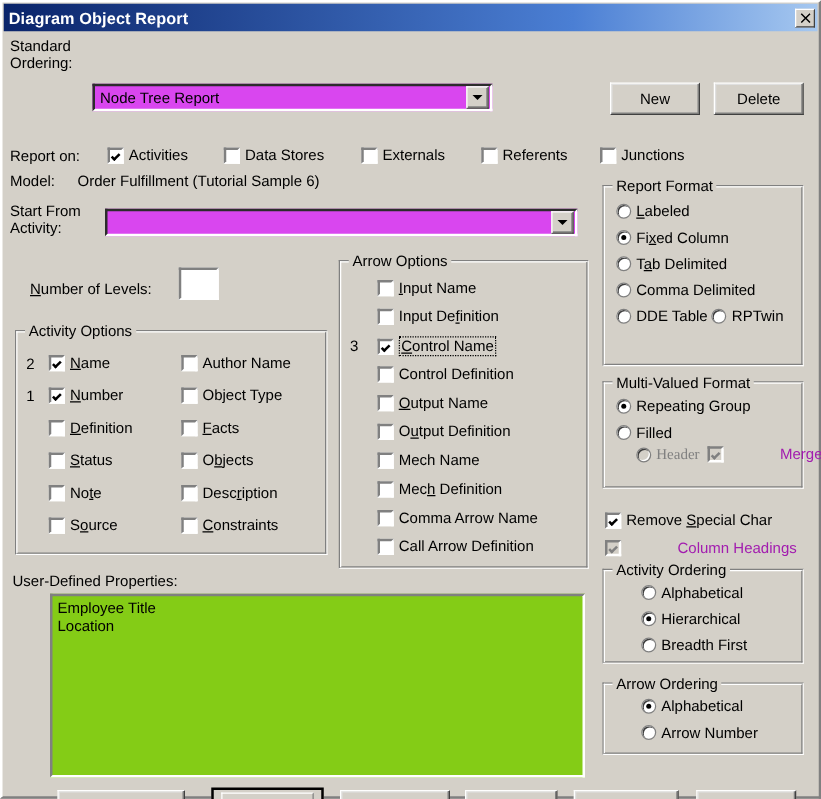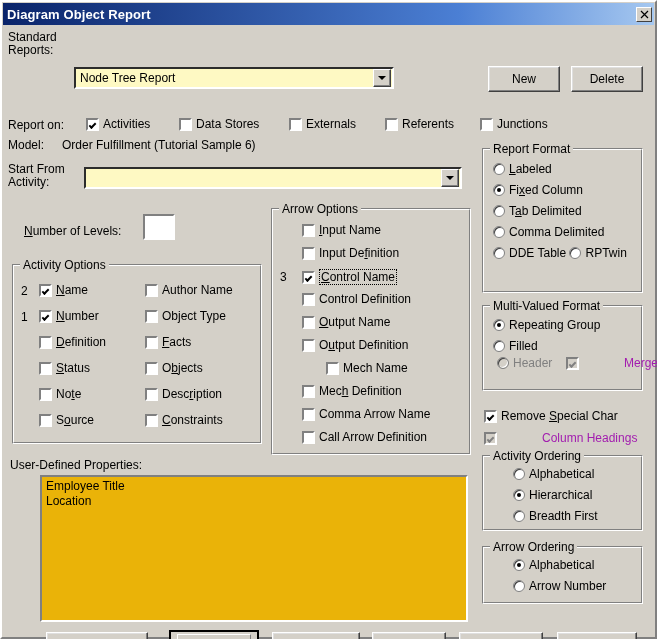--- a/index.html
+++ b/index.html
@@ -79,21 +79,21 @@
   }
   .btn.default .inner {
     border: 1px solid #ffffff;
     border-right-color: #808080;
     border-bottom-color: #808080;
     padding: 1px 4px;
   }
 
   .combo {
     height: 22px;
-    background: #fef9c3;
+    background: #d946ef;
     border: 2px inset #808080;
     border-top-color: #808080;
     border-left-color: #808080;
     border-right-color: #ffffff;
     border-bottom-color: #ffffff;
     display: flex;
     align-items: center;
     position: relative;
   }
   .combo .val { padding-left: 4px; font-size: 12px; flex: 1; }
@@ -204,21 +204,21 @@
     left: 3px; top: 3px;
     width: 4px; height: 4px;
     border-radius: 50%;
     background: #000;
   }
 
   .u { text-decoration: underline; }
 
   
   .listbox {
-    background: #eab308;
+    background: #84cc16;
     border: 2px solid #808080;
     border-right-color: #ffffff;
     border-bottom-color: #ffffff;
     overflow: hidden;
     padding: 2px 0 0 4px;
   }
   .listbox div { font-size: 12px; line-height: 15px; }
 
   .focusbox {
     border: 1px dotted #000;
@@ -236,21 +236,21 @@
       <svg width="9" height="9" viewBox="0 0 9 9">
         <path d="M1 1 L8 8 M8 1 L1 8" stroke="#000" stroke-width="1.2" fill="none"></path>
       </svg>
     </div>
   </div>
 
   <div class="client">
 
     <div style="position:absolute; left:6px; top:6px; width:96px; line-height:13px;">
       <div class="lbl">Standard</div>
-      <div class="lbl">Reports:</div>
+      <div class="lbl">Ordering:</div>
     </div>
 
     <div class="combo" style="position:absolute; left:72px; top:42px; width:320px;">
       <div class="val">Node Tree Report</div>
       <div class="arrow">
           <div class="tri-down"></div>
         </div>
     </div>
 
     <div class="btn" style="position:absolute; left:486px; top:41px; width:72px; height:26px; line-height:20px;">New</div>
@@ -417,21 +417,21 @@
             <span><span class="u">O</span>utput Name</span>
           </div>
         </div>
         <div style="position:relative; height:23px;">
           <div class="cb" style="position:absolute; left:6px; top:3px;">
             <span class="box"></span>
             <span>O<span class="u">u</span>tput Definition</span>
           </div>
         </div>
         <div style="position:relative; height:23px;">
-          <div class="cb" style="position:absolute; left:6px; top:3px;margin-left:24px;">
+          <div class="cb" style="position:absolute; left:6px; top:3px;">
             <span class="box"></span>
             <span>Mech Name</span>
           </div>
         </div>
         <div style="position:relative; height:23px;">
           <div class="cb" style="position:absolute; left:6px; top:3px;">
             <span class="box"></span>
             <span>Mec<span class="u">h</span> Definition</span>
           </div>
         </div>
@@ -489,21 +489,21 @@
       <div style="position:absolute; left:10px; top:8px;">
         <div class="rb" style="height:21px;">
           <span class="circ sel"></span>
           <span>Repeating Group</span>
         </div>
         <div class="rb" style="height:21px;">
           <span class="circ"></span>
           <span>Filled</span>
         </div>
         <div style="position:relative; height:21px;">
-          <div class="rb dis" style="position:absolute; left:4px; top:0;">
+          <div class="rb dis" style="position:absolute; left:16px; top:0;font-family:Liberation Serif, serif;">
             <span class="circ"></span>
             <span>Header</span>
           </div>
           <div class="cb dis" style="position:absolute; left:73px; top:0;">
             <span class="box checked"></span>
             <span>Merge</span>
           </div>
         </div>
       </div>
     </div>

